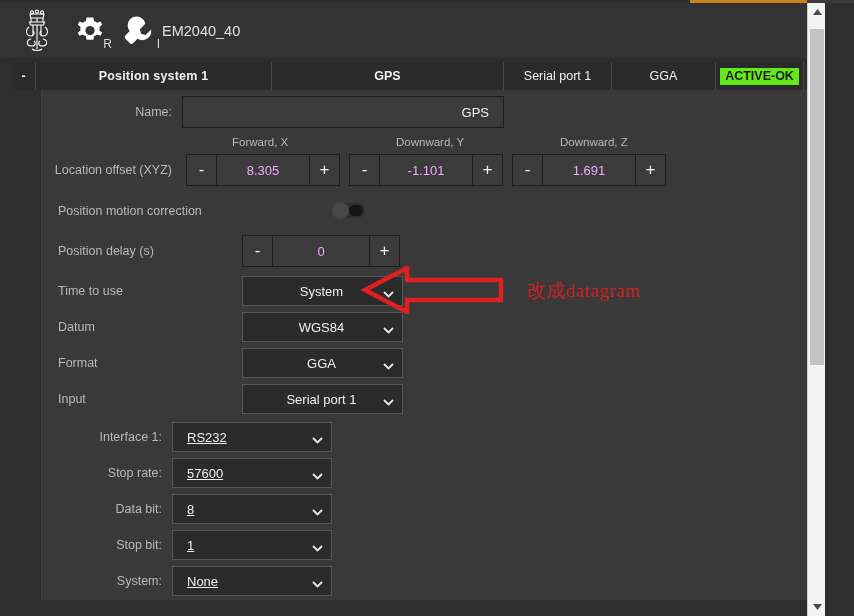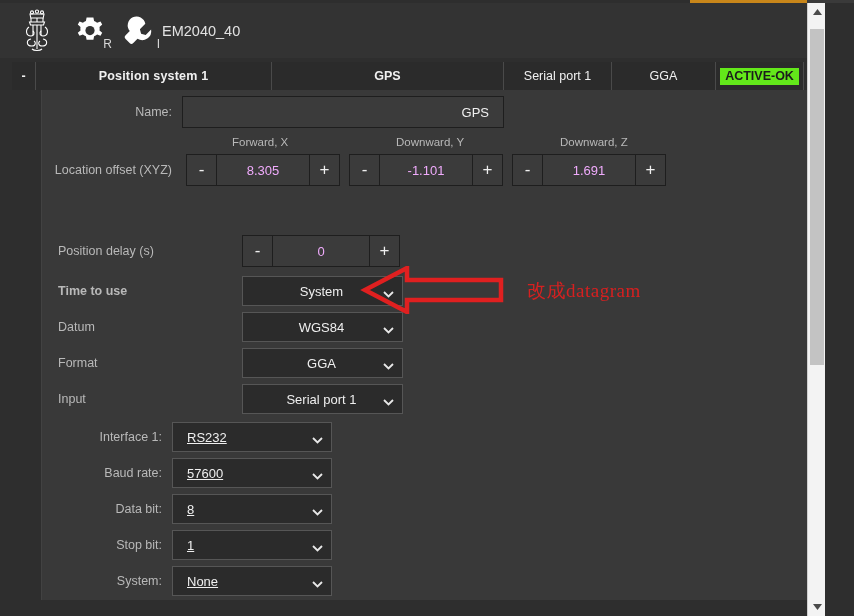--- a/index.html
+++ b/index.html
@@ -333,32 +333,39 @@
         <div class="btn">+</div>
       </div>
 
       <div class="spin" style="margin-left:9px;">
         <div class="btn">-</div>
         <div class="val">1.691</div>
         <div class="btn">+</div>
       </div>
     </div>
 
+    <div class="row" style="left:0; top:113px;">
+      <div class="lbl" style="width:180px; padding-right:10px; text-align:left; padding-left:16px;">Position motion correction</div>
+      <div class="toggle" style="margin-left:110px;">
+        <div class="knob"></div>
+        <div class="tail"></div>
+      </div>
+    </div>
 
     <div class="row" style="left:0; top:145px;">
       <div class="lbl" style="width:180px; text-align:left; padding-left:16px;">Position delay (s)</div>
       <div class="spin wide" style="margin-left:20px;">
         <div class="btn">-</div>
         <div class="val">0</div>
         <div class="btn">+</div>
       </div>
     </div>
 
     <div class="row" style="left:0; top:186px;">
-      <div class="lbl" style="width:180px; text-align:left; padding-left:16px;font-weight:bold;">Time to use</div>
+      <div class="lbl" style="width:180px; text-align:left; padding-left:16px;">Time to use</div>
       <div class="sel center sel-w1" style="margin-left:20px;">
         <span class="sel-text">System</span>
         <span class="chev">
           <svg width="11" height="8" viewBox="0 0 11 8">
               <path d="M1 1.5 L5.5 6 L10 1.5" stroke="#e8e8e8" stroke-width="1.8" fill="none"></path>
             </svg>
         </span>
       </div>
     </div>
 
@@ -404,21 +411,21 @@
         <span class="sel-text">RS232</span>
         <span class="chev">
           <svg width="11" height="8" viewBox="0 0 11 8">
               <path d="M1 1.5 L5.5 6 L10 1.5" stroke="#e8e8e8" stroke-width="1.8" fill="none"></path>
             </svg>
         </span>
       </div>
     </div>
 
     <div class="row" style="left:0; top:368px;">
-      <div class="lbl lbl-sub">Baud rate:</div>
+      <div class="lbl lbl-sub">Stop rate:</div>
       <div class="sel left sel-w2">
         <span class="sel-text">57600</span>
         <span class="chev">
           <svg width="11" height="8" viewBox="0 0 11 8">
               <path d="M1 1.5 L5.5 6 L10 1.5" stroke="#e8e8e8" stroke-width="1.8" fill="none"></path>
             </svg>
         </span>
       </div>
     </div>
 

